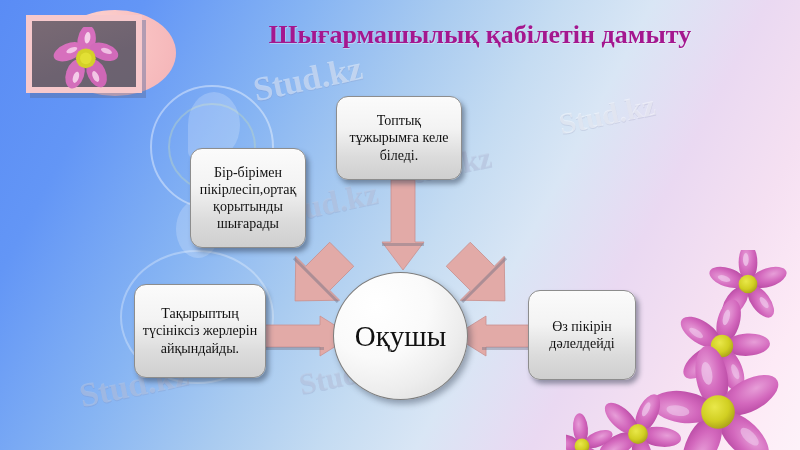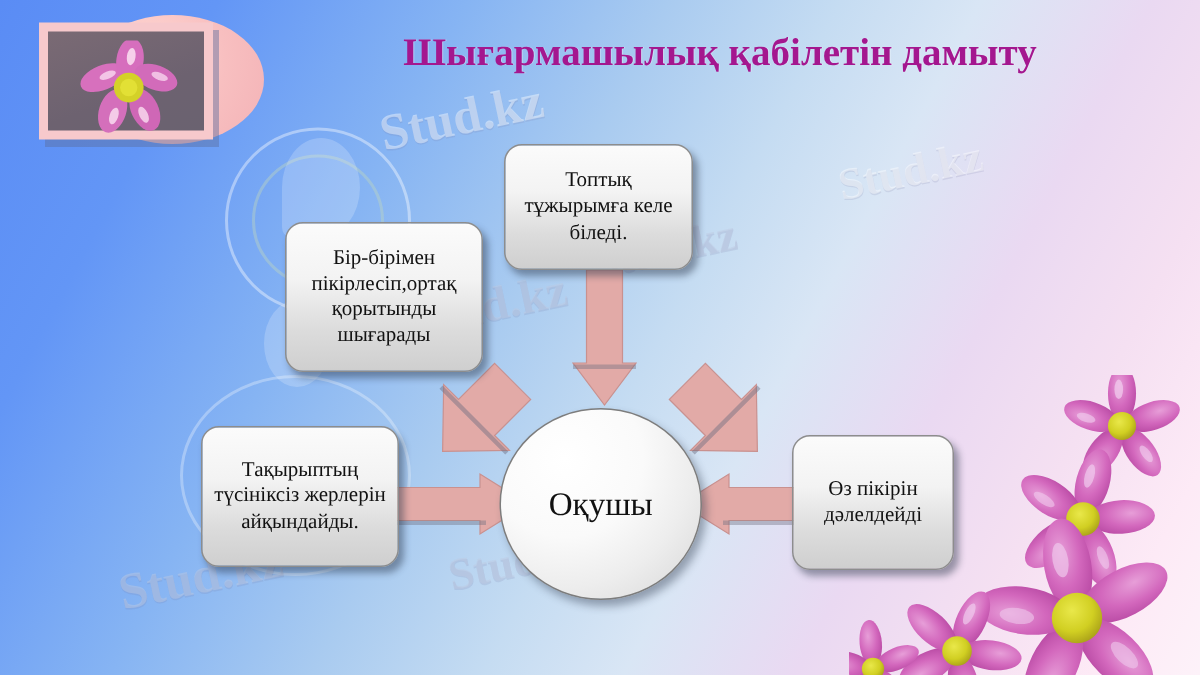--- a/index.html
+++ b/index.html
@@ -117,21 +117,21 @@
     position: absolute;
     left: 333px; top: 272px;
     width: 133px; height: 126px;
     border-radius: 50%;
     background: radial-gradient(circle at 32% 26%, #ffffff 0%, #fafafa 40%, #ededed 66%, #d6d6d6 100%);
     border: 1px solid #7d7d7d;
     box-shadow: 3px 4px 6px rgba(40,50,70,0.40);
     display: flex;
     align-items: center;
     justify-content: center;
-    font-size: 22px;
+    font-size: 29px;
     color: #111111;
   }
 
   
   .arrow { position: absolute; }
   .arrow svg { display: block; overflow: visible; }
 
   
   .flower-cluster { position: absolute; right: -6px; bottom: -10px; width: 240px; height: 210px; }
 </style>
@@ -222,21 +222,21 @@
     <svg width="96" height="46" viewBox="0 0 96 46">
       <path d="M96,11 L34,11 L34,2 L2,22 L34,42 L34,33 L96,33 Z" fill="#e2aaa7" stroke="#c9918f" stroke-width="0.8"></path>
       <path d="M30,33 L96,33 L96,36 L30,36 Z" fill="#6d6d80" opacity="0.40"></path>
     </svg>
   </div>
 
   <div class="circle">
     <span>Оқушы</span>
   </div>
 
-  <div class="box" style="left:190px; top:148px; width:132px; height:100px;">
+  <div class="box" style="left:190px; top:148px; width:116px; height:100px;">
     <span>Бір-бірімен пікірлесіп,ортақ қорытынды шығарады</span>
   </div>
 
   <div class="box" style="left:336px; top:96px; width:126px; height:84px;">
     <span>Топтық тұжырымға келе біледі.</span>
   </div>
 
 
   <div class="box" style="left:134px; top:284px; width:132px; height:94px;">
     <span>Тақырыптың түсініксіз жерлерін айқындайды.</span>

